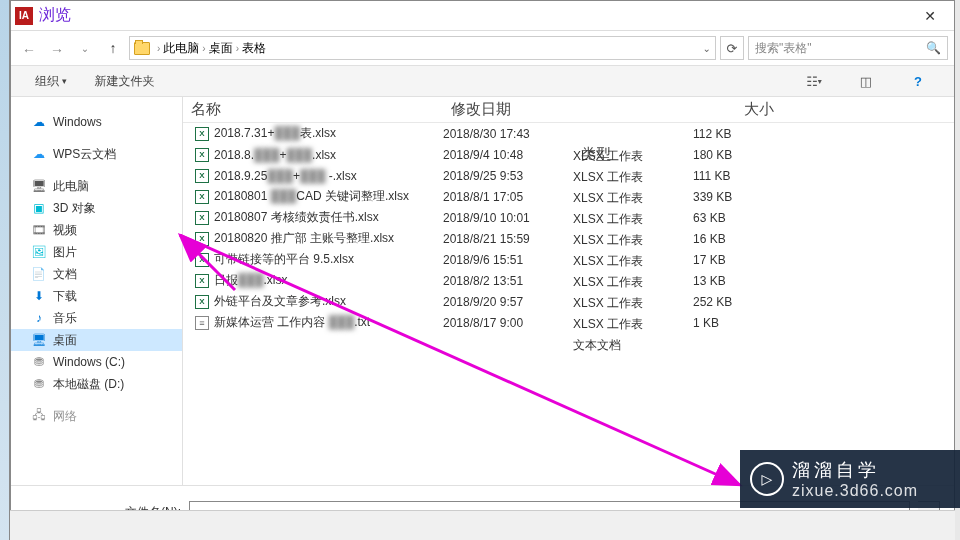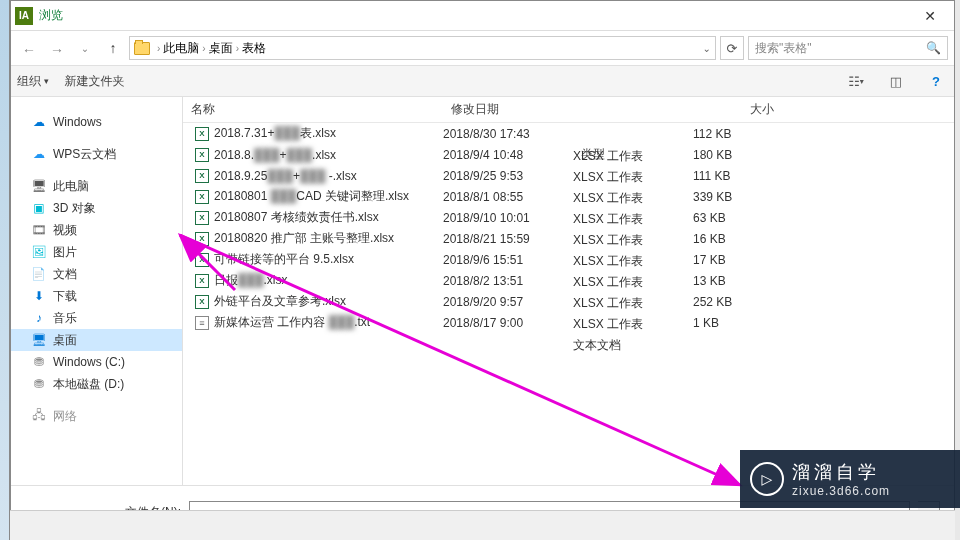--- a/index.html
+++ b/index.html
@@ -3,37 +3,37 @@
 <meta charset="utf-8">
 <style>
 * { box-sizing: border-box; margin: 0; padding: 0; font-family: "Microsoft YaHei", "Segoe UI", sans-serif; }
 body { background: #e8e8e8; width: 960px; height: 540px; overflow: hidden; position: relative; }
 
 .left-strip { position: absolute; left: 0; top: 0; width: 10px; height: 540px; background: linear-gradient(#b8d4e8, #d4e4f0); border-right: 1px solid #888; }
 
 .dialog { position: absolute; left: 10px; top: 0; width: 945px; height: 540px; background: #fff; border: 1px solid #888; display: flex; flex-direction: column; }
 
 .titlebar { height: 30px; display: flex; align-items: center; padding: 0 4px; border-bottom: 1px solid #ddd; }
-.titlebar .appicon { width: 18px; height: 18px; background: #4d7c0f; display: inline-flex; align-items: center; justify-content: center; color: #fff; font-size: 10px; font-weight: bold; margin-right: 6px; }
-.titlebar .ttl { font-size: 12px; color: #15803d; flex: 1; }
+.titlebar .appicon { width: 18px; height: 18px; background: #b91c1c; display: inline-flex; align-items: center; justify-content: center; color: #fff; font-size: 10px; font-weight: bold; margin-right: 6px; }
+.titlebar .ttl { font-size: 16px; color: #6d28d9; flex: 1; }
 .titlebar .close { width: 40px; height: 28px; display: flex; align-items: center; justify-content: center; font-size: 14px; color: #333; }
 
 .navrow { height: 34px; display: flex; align-items: center; padding: 2px 6px; gap: 4px; }
 .navbtn { width: 24px; height: 24px; display: flex; align-items: center; justify-content: center; color: #888; font-size: 14px; }
 .navbtn.en { color: #333; }
 .addr { flex: 1; height: 24px; border: 1px solid #ccc; display: flex; align-items: center; padding: 0 4px; font-size: 12px; background: #fff; }
 .addr .foldicon { width: 16px; height: 13px; background: #ffd76a; border: 1px solid #d4a020; border-radius: 1px; margin-right: 4px; position: relative; }
 .addr .foldicon:before { content: ''; position: absolute; top: -3px; left: 0; width: 6px; height: 3px; background: #ffd76a; border: 1px solid #d4a020; border-bottom: none; }
 .addr .sep { color: #888; margin: 0 3px; font-size: 10px; }
 .addr .drop { margin-left: auto; color: #666; font-size: 10px; }
 .refresh { width: 24px; height: 24px; border: 1px solid #ccc; display: flex; align-items: center; justify-content: center; font-size: 13px; color: #555; }
 .searchbox { width: 200px; height: 24px; border: 1px solid #ccc; display: flex; align-items: center; padding: 0 6px; font-size: 12px; color: #888; }
 .searchbox .sicon { margin-left: auto; color: #666; font-size: 12px; }
 
-.toolbar { height: 32px; background: #f5f5f5; border-top: 1px solid #e0e0e0; border-bottom: 1px solid #e0e0e0; display: flex; align-items: center; padding: 0 6px; gap: 16px; font-size: 12px; color: #444; }
+.toolbar { height: 32px; background: #f5f5f5; border-top: 1px solid #e0e0e0; border-bottom: 1px solid #e0e0e0; display: flex; align-items: center; padding: 0 24px; gap: 28px; font-size: 12px; color: #444; }
 .toolbar .tbtn { display: flex; align-items: center; gap: 3px; }
 .toolbar .spacer { flex: 1; }
 .toolbar .iconbtn { width: 24px; height: 22px; display: flex; align-items: center; justify-content: center; color: #555; font-size: 13px; }
 .toolbar .help { color: #0078d7; font-weight: bold; }
 
 .body { flex: 1; display: flex; min-height: 0; }
 .sidebar { width: 172px; border-right: 1px solid #e0e0e0; overflow-y: auto; padding: 4px 0; font-size: 12px; }
 .sb-item { height: 22px; display: flex; align-items: center; padding-left: 20px; gap: 6px; color: #333; }
 .sb-item.sel { background: #cde8ff; }
 .sb-item .ico { width: 16px; height: 16px; display: flex; align-items: center; justify-content: center; font-size: 12px; }
@@ -45,21 +45,21 @@
 .ic-3d { color: #00bcd4; }
 .ic-video { color: #555; }
 .ic-pic { color: #00bcd4; }
 .ic-doc { color: #555; }
 .ic-dl { color: #0078d7; }
 .ic-music { color: #0078d7; }
 .ic-desktop { color: #0078d7; }
 .ic-drive { color: #888; }
 
 .filelist { flex: 1; display: flex; flex-direction: column; min-width: 0; position: relative; }
-.cols { height: 26px; display: flex; border-bottom: 1px solid #e8e8e8; font-size: 12px; color: #444; }
+.cols { height: 26px; display: flex; border-bottom: 1px solid #e8e8e8; font-size: 15px; color: #444; }
 .cols div { padding: 0 8px; border-right: 1px solid transparent; height: 100%; display: flex; align-items: center; }
 .c-name { width: 260px; }
 .c-date { width: 130px; }
 .c-type { width: 120px; margin-top: 45px; }
 .c-size { width: 90px; justify-content: flex-end; }
 .rows { flex: 1; overflow-y: auto; font-size: 12px; }
 .row { height: 21px; display: flex; align-items: center; color: #333; }
 .row .c-name { display: flex; align-items: center; gap: 5px; padding-left: 12px; }
 .xicon { width: 14px; height: 14px; background: #fff; border: 1px solid #1e7145; display: inline-flex; align-items: center; justify-content: center; font-size: 8px; font-weight: bold; color: #1e7145; }
 .ticon { width: 14px; height: 14px; background: #fff; border: 1px solid #888; display: inline-flex; align-items: center; justify-content: center; font-size: 9px; color: #666; }
@@ -69,21 +69,21 @@
 .bottom label { color: #333; margin-left: 100px; }
 .fn-input { flex: 1; height: 24px; border: 1px solid #888; padding: 0 4px; background: #fff; }
 .fn-drop { width: 22px; height: 24px; border: 1px solid #888; border-left: none; display: flex; align-items: center; justify-content: center; font-size: 10px; background: #f4f4f4; }
 
 .arrow-line { position: absolute; pointer-events: none; z-index: 50; }
 
 .watermark { position: absolute; right: 0; bottom: 32px; width: 220px; height: 58px; background: rgba(20,35,55,0.92); display: flex; align-items: center; padding: 0 10px; gap: 8px; z-index: 60; }
 .watermark .play { width: 34px; height: 34px; border: 2px solid #fff; border-radius: 50%; display: flex; align-items: center; justify-content: center; color: #fff; font-size: 14px; }
 .watermark .txt { color: #fff; display: flex; flex-direction: column; }
 .watermark .txt .big { font-size: 18px; letter-spacing: 4px; font-weight: 500; }
-.watermark .txt .url { font-size: 12px; letter-spacing: 1px; opacity: .85; }
+.watermark .txt .url { font-size: 16px; letter-spacing: 1px; opacity: .85; }
 
 .btm-strip { position: absolute; left: 10px; right: 5px; bottom: 0; height: 30px; background: #f0f0f0; border-top: 1px solid #ccc; display: flex; justify-content: flex-end; align-items: center; padding-right: 12px; gap: 10px; z-index: 10; }
 .btm-strip .b { width: 84px; height: 22px; border: 1px solid #aaa; background: #f8f8f8; display: flex; align-items: center; justify-content: center; font-size: 12px; }
 </style>
 </head>
 <body>
 
 <div class="left-strip"></div>
 
 <div class="dialog">
@@ -231,21 +231,21 @@
             </div>
             <div class="c-date">2018/9/25 9:53</div>
             <div class="c-type">XLSX 工作表</div>
             <div class="c-size">111 KB</div>
           </div>
           <div class="row">
             <div class="c-name">
               <span class="xicon">X</span>
               <span>20180801 <span class="blur">███</span>CAD 关键词整理.xlsx</span>
             </div>
-            <div class="c-date">2018/8/1 08:55</div>
+            <div class="c-date">2018/8/1 17:05</div>
             <div class="c-type">XLSX 工作表</div>
             <div class="c-size">339 KB</div>
           </div>
           <div class="row">
             <div class="c-name">
               <span class="xicon">X</span>
               <span>20180807 考核绩效责任书.xlsx</span>
             </div>
             <div class="c-date">2018/9/10 10:01</div>
             <div class="c-type">XLSX 工作表</div>

